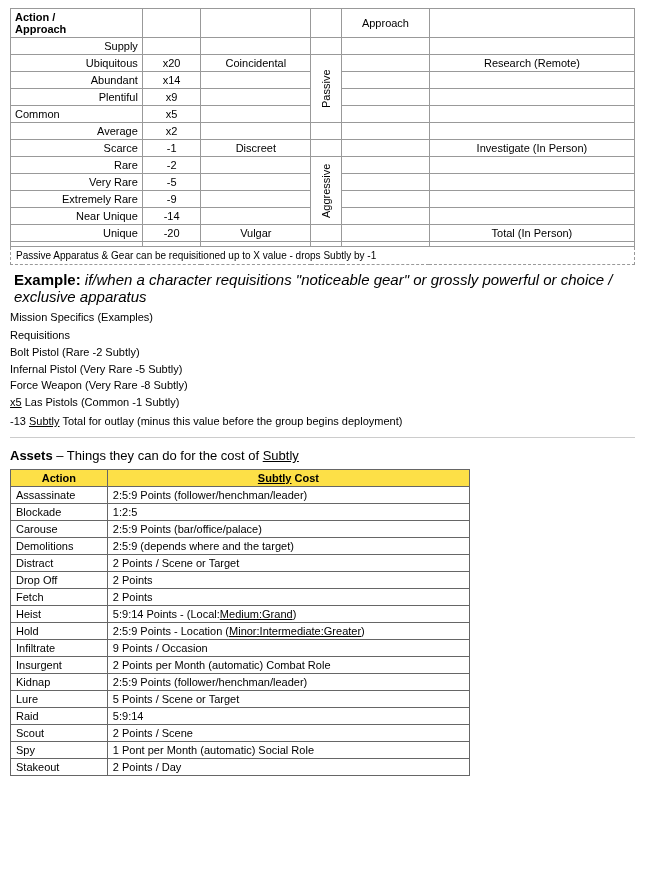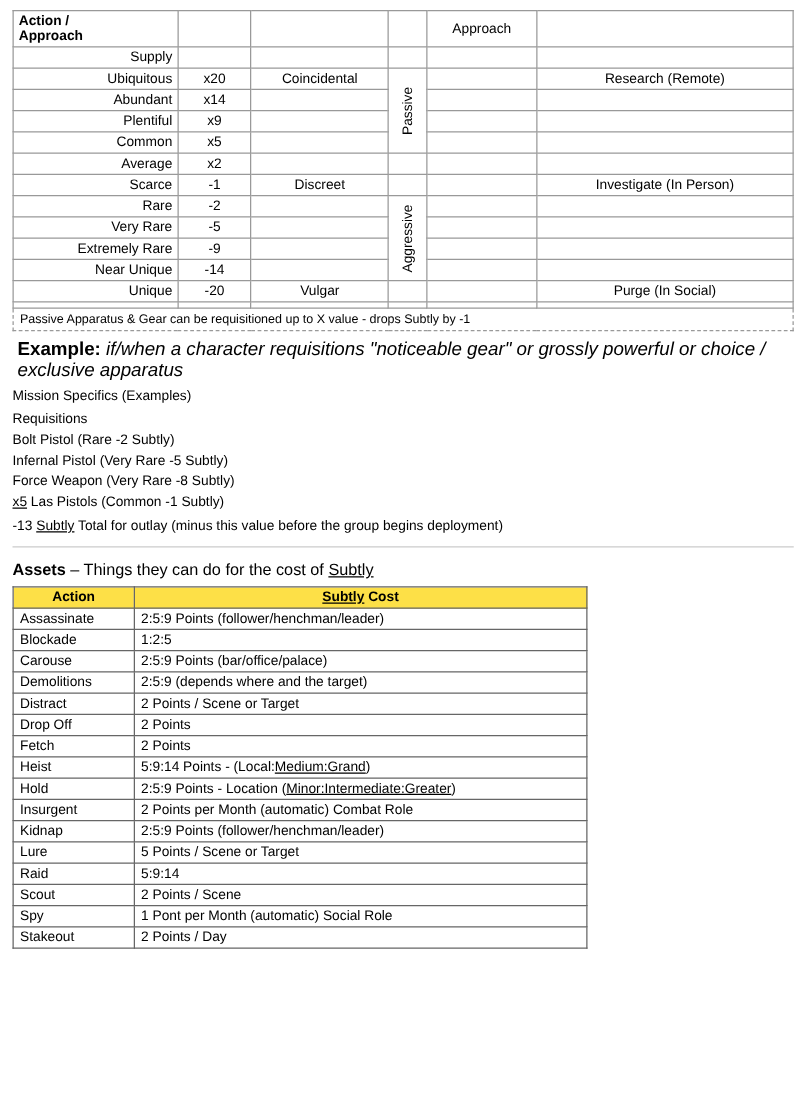--- a/index.html
+++ b/index.html
@@ -166,21 +166,21 @@
 
   <tr>
     <td style="text-align:right">Plentiful</td>
     <td>x9</td>
     <td></td>
     <td></td>
     <td></td>
   </tr>
 
   <tr>
-    <td style="text-align:right">Common</td>
+    <td style="text-align:left">Common</td>
     <td>x5</td>
     <td></td>
     <td></td>
     <td></td>
   </tr>
 
   <tr>
     <td style="text-align:right">Average</td>
     <td>x2</td>
     <td></td>
@@ -230,21 +230,21 @@
     <td></td>
     <td></td>
   </tr>
 
   <tr>
     <td style="text-align:right">Unique</td>
     <td>-20</td>
     <td>Vulgar</td>
     <td></td>
     <td></td>
-    <td>Purge (In Social)</td>
+    <td>Total (In Person)</td>
   </tr>
 
   <tr>
     <td></td>
     <td></td>
     <td></td>
     <td></td>
     <td></td>
     <td></td>
   </tr>
@@ -316,20 +316,24 @@
   </tr>
   <tr>
     <td>Heist</td>
     <td>5:9:14 Points - (Local:<span style="text-decoration:underline">Medium:Grand</span>)</td>
   </tr>
   <tr>
     <td>Hold</td>
     <td>2:5:9 Points - Location (<span style="text-decoration:underline">Minor:Intermediate:Greater</span>)</td>
   </tr>
   <tr>
+    <td>Infiltrate</td>
+    <td>9 Points / Occasion</td>
+  </tr>
+  <tr>
     <td>Insurgent</td>
     <td>2 Points per Month (automatic) Combat Role</td>
   </tr>
   <tr>
     <td>Kidnap</td>
     <td>2:5:9 Points (follower/henchman/leader)</td>
   </tr>
   <tr>
     <td>Lure</td>
     <td>5 Points / Scene or Target</td>

